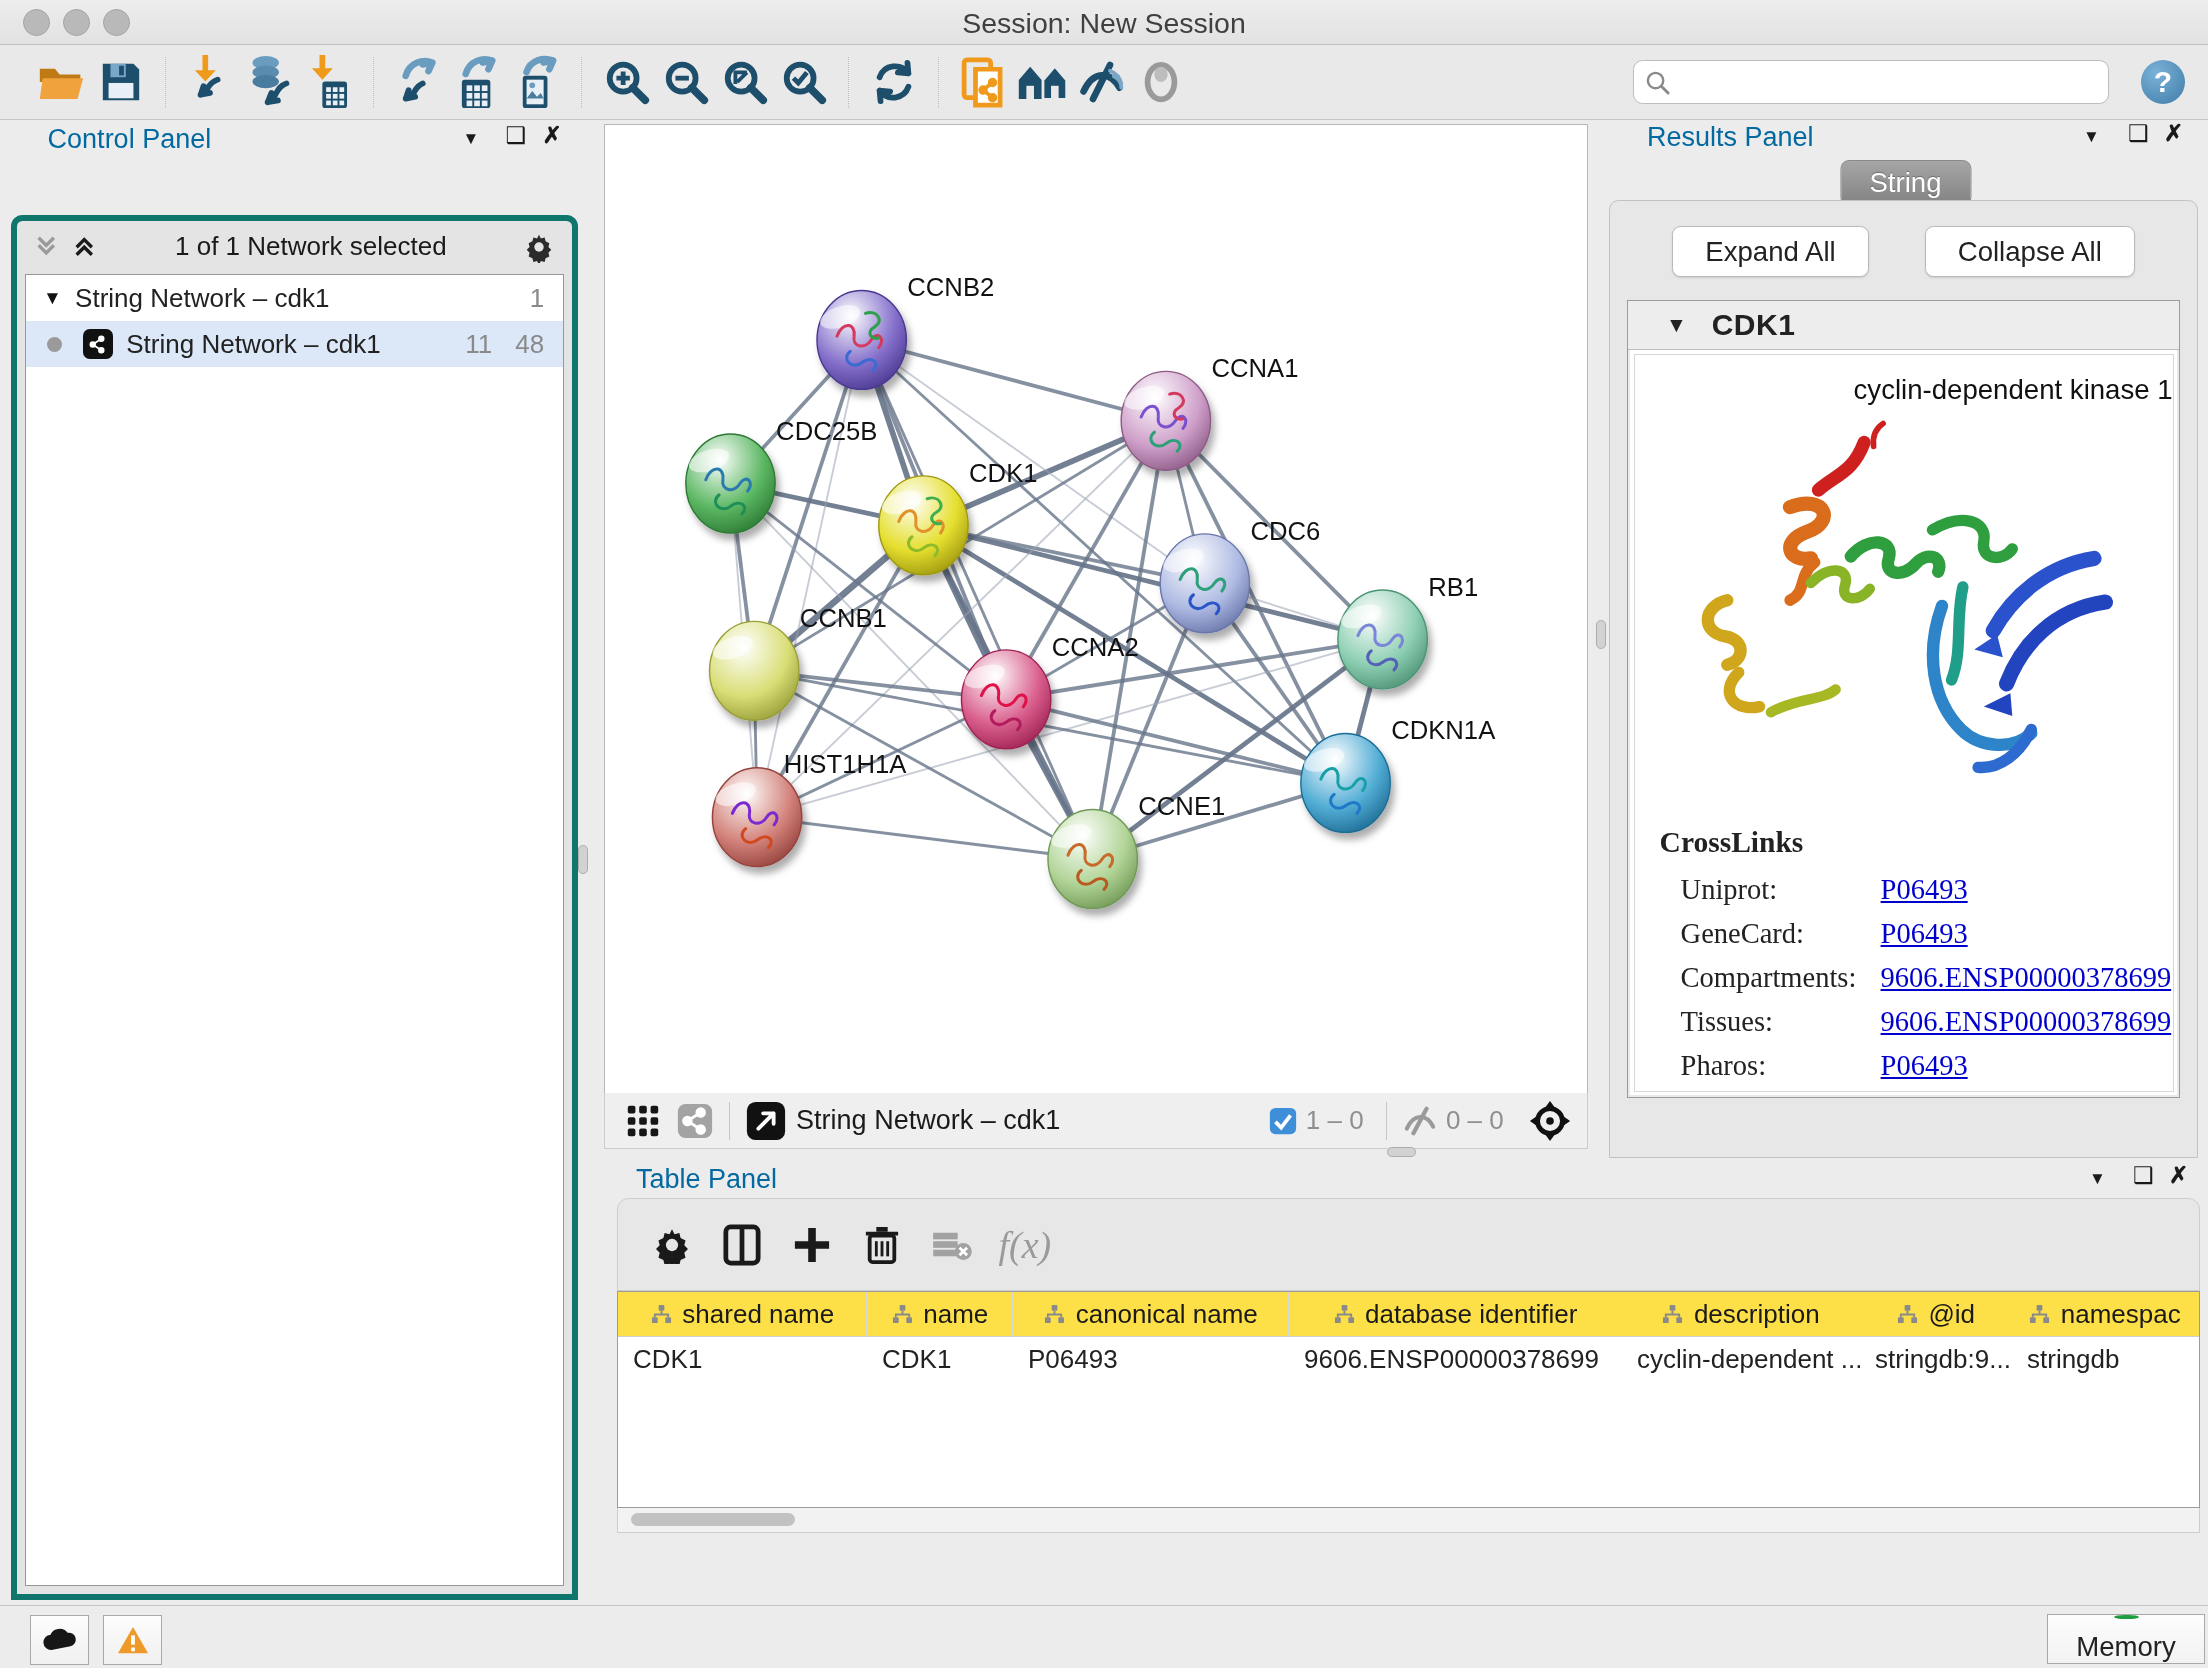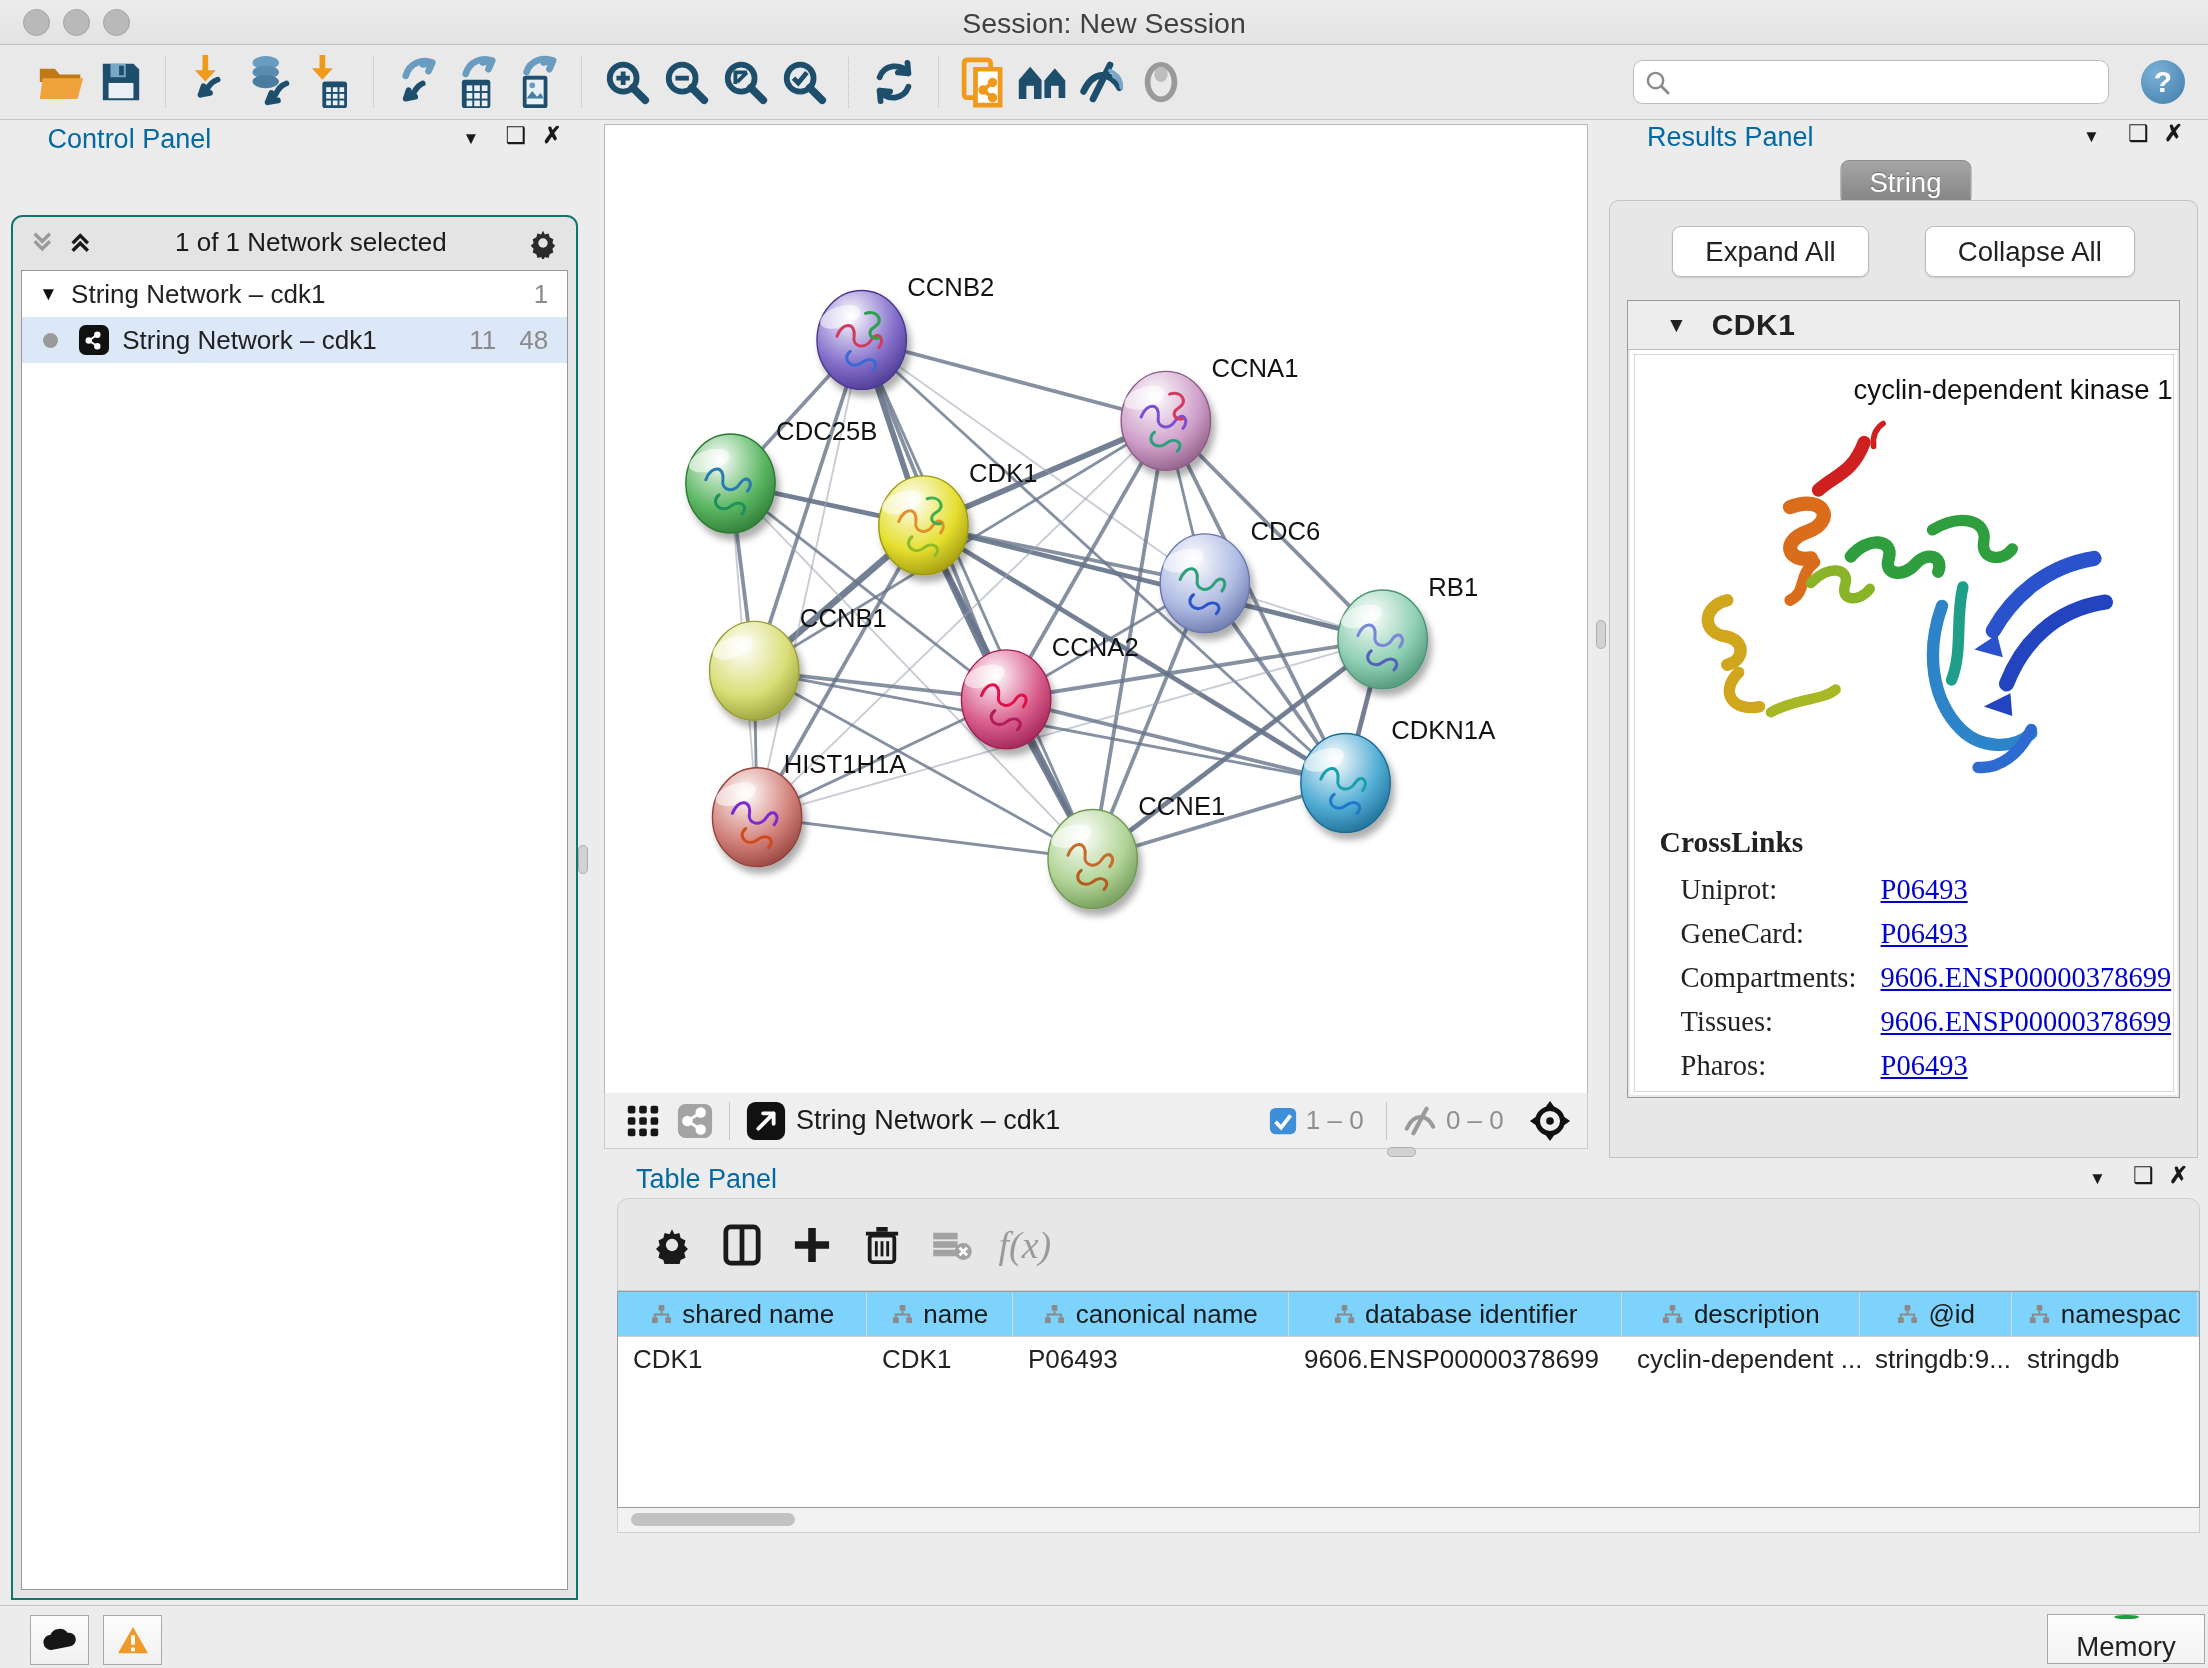--- a/index.html
+++ b/index.html
@@ -25,21 +25,21 @@
   .win-ctrl{font-size:23px;color:#1a1a1a;line-height:1;}
   .seg-tab{display:inline-flex;align-items:center;justify-content:center;height:44px;padding:0 25px;background:#fff;border:1px solid #c9c9c9;border-left-width:0;font-size:27px;color:#1a1a1a;box-sizing:border-box;}
   .seg-tab:first-child{border-left-width:1px;border-radius:9.5px 0 0 9.5px;}
   .seg-tab:last-child{border-radius:0 9.5px 9.5px 0;}
   .seg-tab.active{background:linear-gradient(#a2a2a2,#7d7d7d);color:#fff;border-color:#7d7d7d;text-shadow:0 -1px 1px rgba(0,0,0,.3);}
 
   
   #control-panel{left:7.6px;top:120px;width:574px;height:1480px;}
   #cp-head{position:absolute;left:0;top:0;width:100%;height:40px;}
   #cp-tabs{position:absolute;left:55px;top:44px;height:44px;display:flex;}
-  #cp-sub{position:absolute;left:3.8px;top:95px;right:3.8px;bottom:0;background:#e4e4e4;border:2px solid #0f766e;border-radius:11.4px 11.4px 0 0;}
+  #cp-sub{position:absolute;left:3.8px;top:95px;right:3.8px;bottom:0;background:#e4e4e4;border:6px solid #0f766e;border-radius:11.4px 11.4px 0 0;}
   #cp-selbar{position:absolute;left:0;top:0;width:100%;height:51px;display:flex;align-items:center;}
   #cp-selstatus{flex:1;text-align:center;font-size:26px;color:#1a1a1a;}
   #cp-tree{position:absolute;left:7.6px;top:53px;right:7.6px;bottom:7.6px;background:#fff;border:1px solid #979797;}
   .tree-row{display:flex;align-items:center;height:46px;font-size:26px;}
   .tree-row.selected{background:#dce8f8;}
   .tree-caret{margin:0 13.3px 0 17px;font-size:19px;color:#111;}
   .tree-count{margin-left:auto;color:#8a8a8a;padding-right:19px;}
   .tree-dot{width:15px;height:15px;border-radius:50%;background:#9a9a9a;margin:0 21px 0 21px;}
   .share-badge{width:30px;height:30px;border-radius:6.7px;background:#111;display:flex;align-items:center;justify-content:center;margin-right:13.3px;}
 
@@ -73,21 +73,21 @@
   .xl-label{width:200px;font-size:28.5px;padding-left:21px;}
   .xl-value{font-size:28.5px;color:#0000cc;text-decoration:underline;}
 
   
   #table-panel{left:590px;top:1162px;width:1615px;height:439px;background:#ececec;}
   #tp-head{position:absolute;left:0;top:0;width:100%;height:34px;}
   #tp-toolbar{position:absolute;left:27px;top:36px;width:1583px;height:93px;background:#e7e7e7;border:1px solid #cdcdcd;border-radius:11.4px 11.4px 0 0;display:flex;align-items:center;box-sizing:border-box;padding-left:19px;}
   .tp-tool{width:70px;height:67px;display:flex;align-items:center;justify-content:center;}
   #fx-label{font-family:"Liberation Serif",serif;font-style:italic;font-size:38px;color:#9a9a9a;margin-left:5.7px;}
   #tbl{position:absolute;left:27px;top:129px;width:1583px;height:217px;background:#fff;border:1px solid #9b9b9b;box-sizing:border-box;overflow:hidden;}
-  #tbl-head{display:flex;height:44px;background:#7dd3fc;border-bottom:1px solid #cfcfcf;}
+  #tbl-head{display:flex;height:44px;background:#fde047;border-bottom:1px solid #cfcfcf;}
   .th{display:flex;align-items:center;justify-content:center;gap:9.5px;border-right:1px solid #d8d8d8;font-size:26px;color:#1a1a1a;box-sizing:border-box;overflow:hidden;white-space:nowrap;flex:0 0 auto;}
   #tbl-row{display:flex;height:44px;align-items:center;}
   .td{padding-left:15px;font-size:26px;box-sizing:border-box;overflow:hidden;white-space:nowrap;flex:0 0 auto;}
   #tbl-scroll{position:absolute;left:27px;top:346px;width:1583px;height:25px;background:#f2f2f2;border:1px solid #cdcdcd;border-top:none;box-sizing:border-box;}
   #tbl-thumb{position:absolute;left:13.3px;top:4.8px;width:164px;height:13.3px;border-radius:6.7px;background:#c2c2c2;}
   #tp-tabs{position:absolute;left:535px;top:388px;height:44px;display:flex;}
 
   
   #statusbar{left:0;top:1605px;width:2208px;height:63px;background:#ececec;border-top:1px solid #c6c6c6;}
   .sb-btn{position:absolute;top:8.6px;width:57px;height:48px;background:linear-gradient(#fdfdfd,#f0f0f0);border:1px solid #a9a9a9;display:flex;align-items:center;justify-content:center;}

